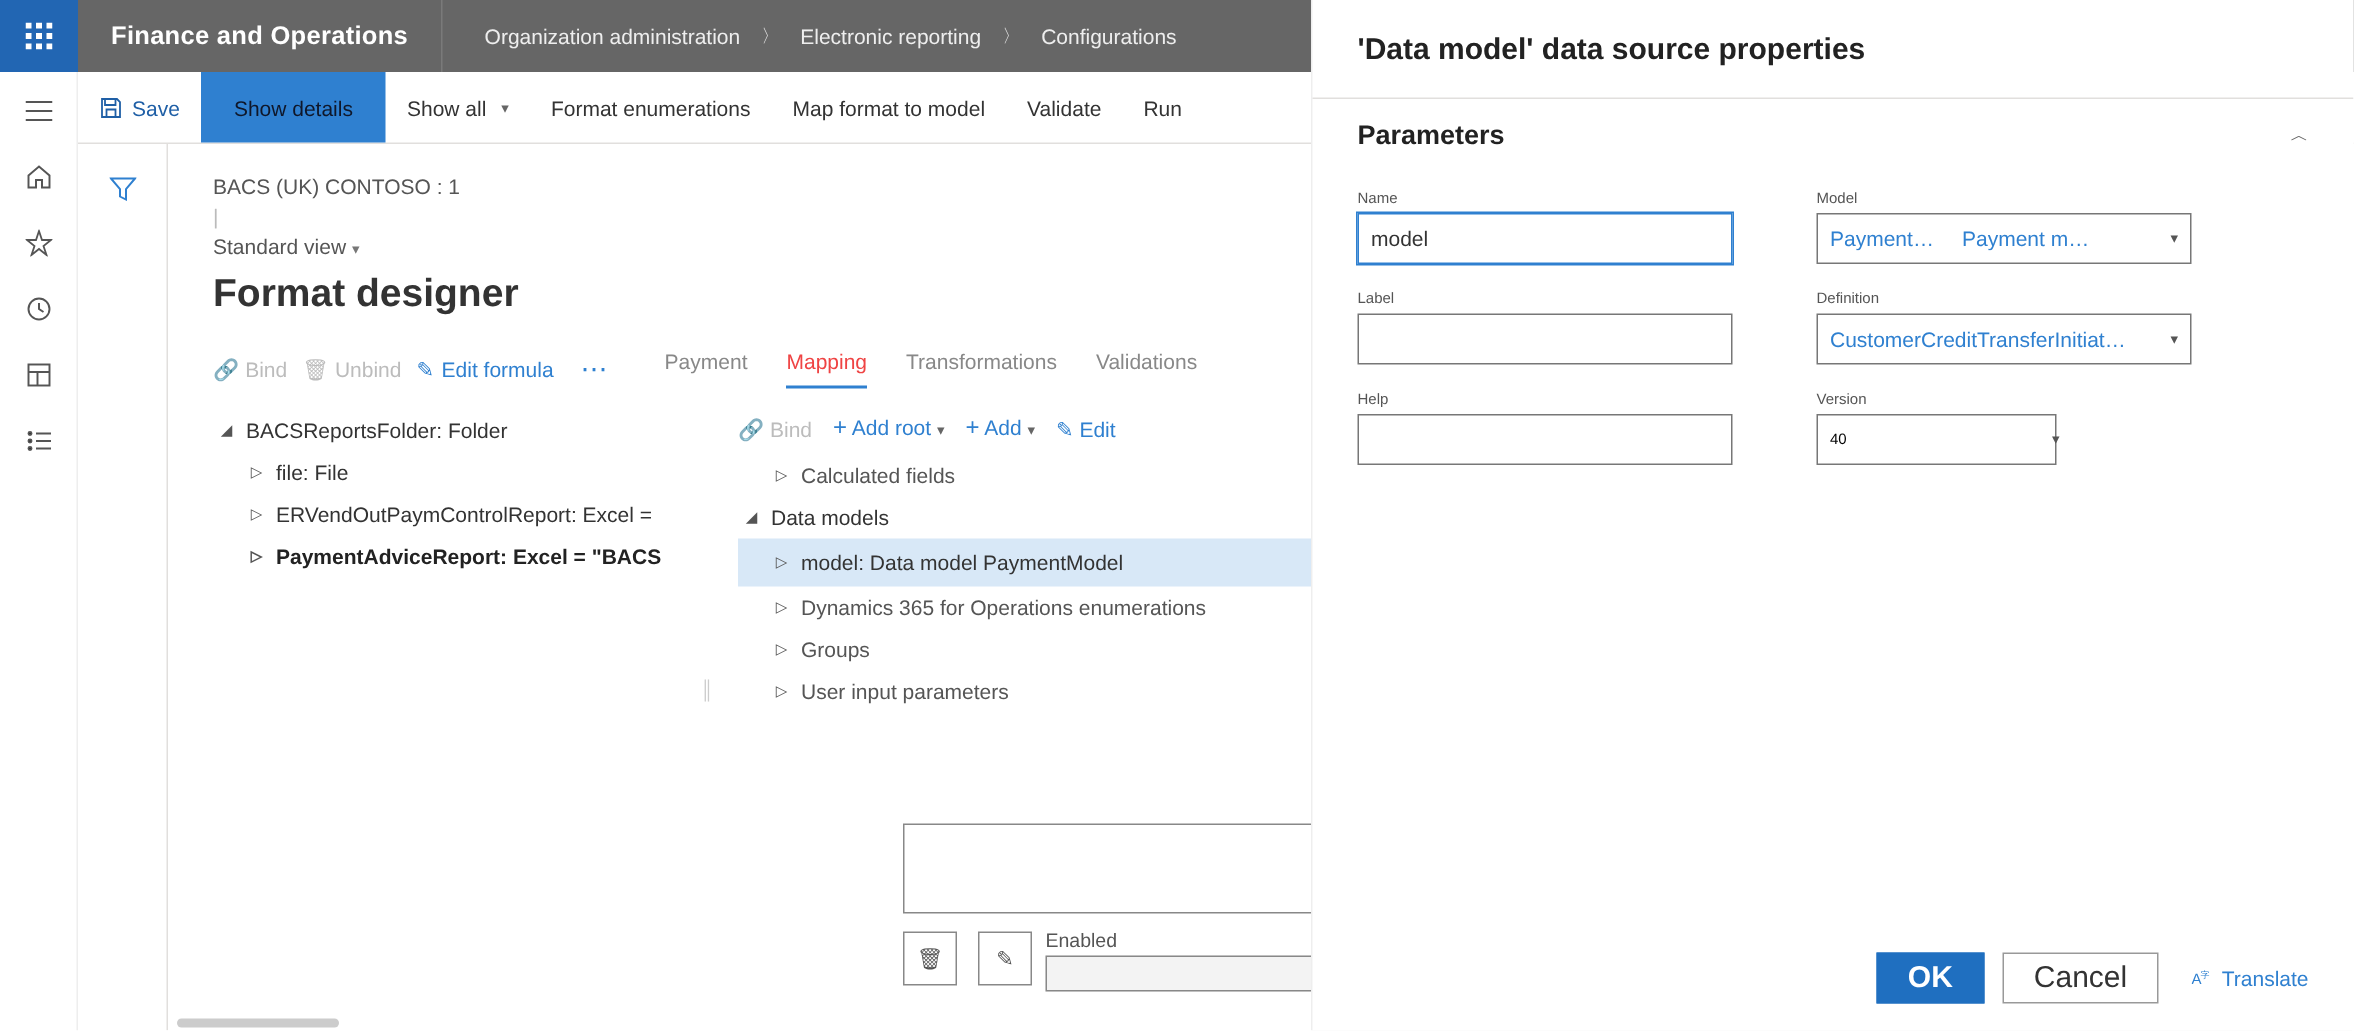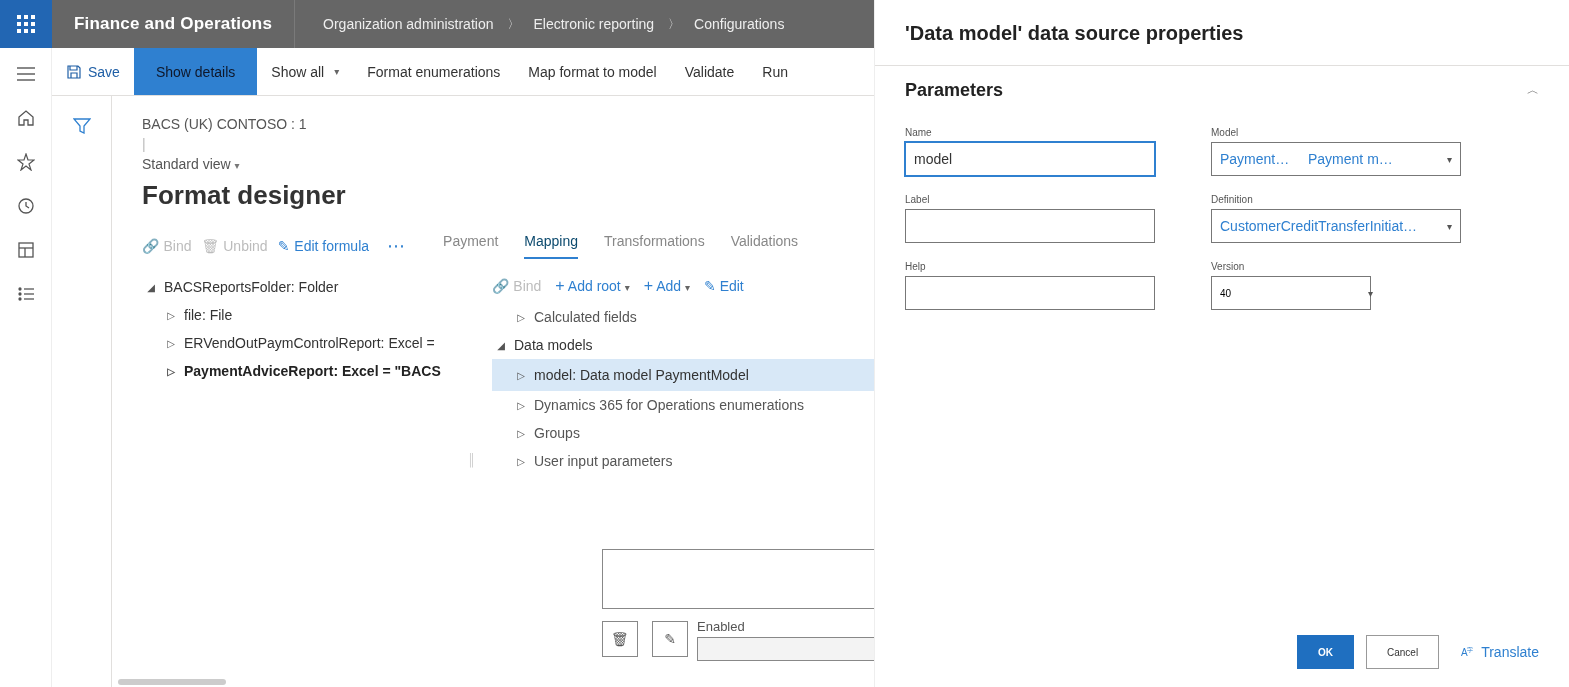--- a/index.html
+++ b/index.html
@@ -43,21 +43,21 @@
   .page-h1 { font-size: 26px; font-weight: 600; color: #333; margin-top: 8px; }
 
   .toolbar-row { display: flex; align-items: center; margin-top: 22px; gap: 0; color: #555; font-size: 14px; }
   .toolbar-left { display:flex; align-items:center; gap:10px; }
   .toolbar-left .disabled { color: #bcbcbc; display:flex; align-items:center; gap:4px; }
   .edit-link { color: #2f80d0; display:flex; align-items:center; gap:5px; }
   .dots { color: #2f80d0; font-size: 18px; padding: 0 8px; }
 
   .tabs { display:flex; gap:26px; margin-left: 30px; }
   .tab { color: #888; padding-bottom: 8px; }
-  .tab.active { color: #0c4a6e; border-bottom: 2px solid #2f80d0; }
+  .tab.active { color: #ef4444; border-bottom: 2px solid #2f80d0; }
 
   
   .trees { display:flex; margin-top: 14px; position: relative; }
   .tree-left { width: 330px; }
   .tree-right { flex:1; padding-left: 20px; border-left: 0; position: relative; }
   .splitter { position:absolute; left: 325px; top: 180px; color:#ccc; font-size:12px; }
 
   .tree-node { display:flex; align-items:center; gap:8px; padding: 6px 0 6px 0; color:#333; font-size:14px; }
   .tree-node .tw { width:10px; text-align:center; color:#555; font-size:10px; }
   .tree-node.l1 { padding-left: 4px; }
@@ -99,21 +99,21 @@
   .fld-select .chev { color:#555; font-size:10px; }
   .model-split { display:flex; gap:8px; align-items:center; }
   .model-split .a { width:80px; overflow:hidden; text-overflow:ellipsis; white-space:nowrap; }
   .model-split .b { flex:1; overflow:hidden; text-overflow:ellipsis; white-space:nowrap; text-align:right; padding-right:4px; }
   .ver-wrap { width:160px; }
   .ver-row { display:flex; align-items:center; border:1px solid #777; height:34px; }
   .ver-row input { border:none; flex:1; padding:0 8px; font-size:10px; }
   .ver-row .chev { padding:0 8px; color:#555; font-size:10px; }
 
   .panel-footer { margin-top:auto; display:flex; align-items:center; justify-content:flex-end; gap:12px; padding: 14px 0 18px 0; }
-  .btn { height:34px; padding: 0 20px; border:1px solid #999; background:#fff; color:#333; display:flex; align-items:center; font-size:10px; }
+  .btn { height:34px; padding: 0 20px; border:1px solid #999; background:#fff; color:#333; display:flex; align-items:center; font-size:20px; }
   .btn.primary { background:#1f6fc0; color:#fff; border-color:#1f6fc0; font-weight:600; }
   .translate { color:#2f80d0; display:flex; align-items:center; gap:6px; margin-left:10px; font-size:14px; }
 
   svg { display:block; }
 </style>
 </head>
 <body>
 
 <div class="topbar">
   <div class="waffle">

